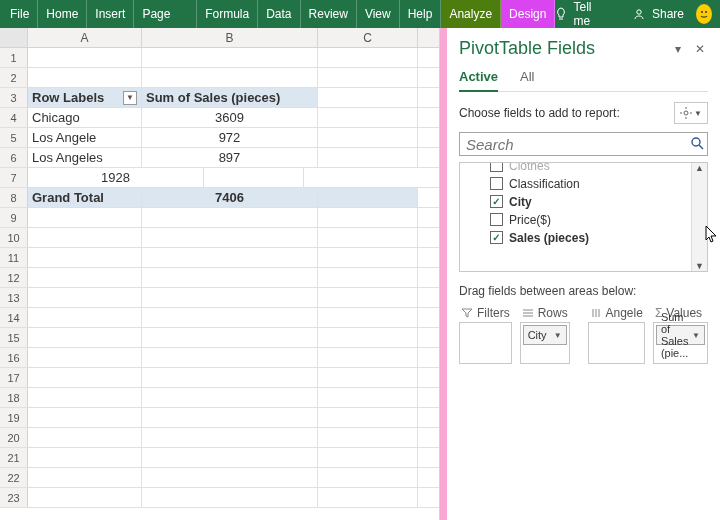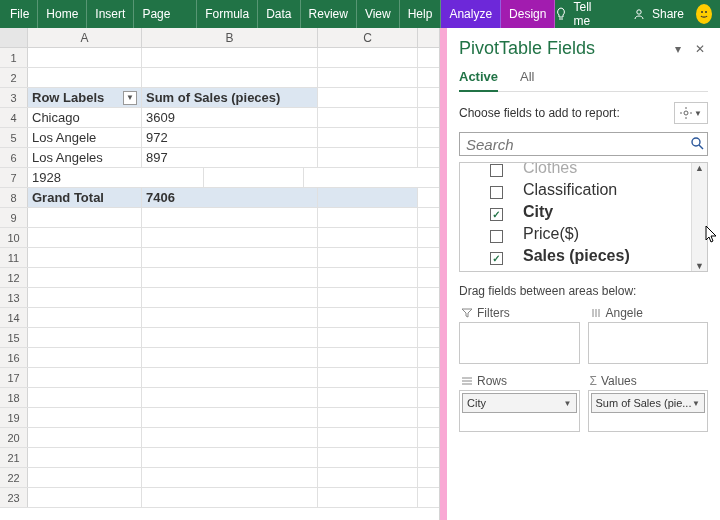--- a/index.html
+++ b/index.html
@@ -1,61 +1,61 @@
 <!DOCTYPE html>
 <html><head>
 <meta charset="utf-8">
 <style>
 * { box-sizing: border-box; margin: 0; padding: 0; font-family: 'Segoe UI', Tahoma, sans-serif; }
 body { width: 720px; height: 520px; overflow: hidden; background: #fff; font-size: 12px; color: #333; }
 .ribbon { background: #217346; height: 28px; display: flex; align-items: center; padding: 4px 2px; color: #fff; }
 .tab { padding: 0 8px; height: 28px; line-height: 28px; font-size: 12px; cursor: pointer; border-right: 1px solid rgba(255,255,255,0.25); }
-.tab.active { background: #6d28d9; }
-.tab.light { background: #a21caf; }
+.tab.active { background: #4d7c0f; }
+.tab.light { background: #d946ef; }
 .ribbon-right { margin-left: auto; display: flex; align-items: center; gap: 6px; }
 .bulb, .share-icon { width: 14px; height: 14px; display: inline-flex; align-items: center; justify-content: center; }
 .smiley { width: 20px; height: 20px; border-radius: 50%; background: #ffcc00; display: flex; align-items: center; justify-content: center; margin: 0 6px; }
 .workspace { display: flex; height: 492px; }
 .sheet-area { width: 440px; border-right: 1px solid #d4d4d4; display: flex; flex-direction: column; }
 .col-headers { display: flex; height: 20px; background: #f3f2f1; border-bottom: 1px solid #d4d4d4; }
 .rownum-spacer { width: 28px; border-right: 1px solid #d4d4d4; background:#e6e6e6;}
 .colh { border-right: 1px solid #d4d4d4; text-align: center; line-height: 20px; font-size: 12px; color: #555; }
 .colA { width: 114px; } .colB { width: 176px; } .colC { width: 100px; }
 .rows { overflow: hidden; }
 .row { display: flex; height: 20px; border-bottom: 1px solid #e0e0e0; }
 .rownum { width: 28px; background: #f3f2f1; border-right: 1px solid #d4d4d4; text-align: center; line-height: 20px; font-size: 11px; color: #555; }
 .cell { border-right: 1px solid #e0e0e0; padding: 0 4px; line-height: 20px; font-size: 13px; white-space: nowrap; overflow: hidden; }
-.cell.colB { text-align: left; }
+.cell.colB { text-align: center; }
 .hdrcell { background: #dce6f1; font-weight: bold; display:flex; align-items:center; }
 .filter-btn { width: 14px; height: 14px; border: 1px solid #999; background: #fff; margin-left: auto; display:flex; align-items:center; justify-content:center; }
 .grandrow .cell { background: #dce6f1; font-weight: bold; }
 .pane { flex: 1; background: #fff; padding: 10px 12px 6px 12px; border-left: 7px solid #f9a8d4; position:relative;}
 .pane-title { font-size: 18px; color: #217346; font-weight: 400; }
 .pane-top { display:flex; align-items:center; }
 .pane-top .spacer{margin-left:auto;}
 .pane-ctrl { width:16px;height:16px;display:flex;align-items:center;justify-content:center;color:#666;margin-left:6px;}
 .pane-tabs { display:flex; gap:22px; margin-top:6px; font-size:13px; border-bottom:1px solid #ddd; }
 .ptab { padding:4px 0 6px 0; color:#666; }
 .ptab.active { color:#217346; font-weight:bold; border-bottom:2px solid #217346; margin-bottom:-1px;}
 .choose-row{display:flex;align-items:center;margin-top:10px;}
 .gearbox{width:34px;height:22px;border:1px solid #c8c8c8;display:flex;align-items:center;justify-content:center;gap:2px;margin-left:auto;}
 .searchbox{position:relative;margin-top:8px;}
 .searchbox input{width:100%;height:24px;border:1px solid #a6a6a6;padding:0 24px 0 6px;font-size:15px;font-style:italic;color:#888;}
 .mag{position:absolute;right:4px;top:4px;color:#2b579a;}
 .fieldlist{border:1px solid #c8c8c8;margin-top:6px;height:110px;position:relative;overflow:hidden;padding:4px 0;}
-.flitem{display:flex;align-items:flex-end;gap:20px;padding:2px 6px 2px 30px;font-size:16px;}
+.flitem{display:flex;align-items:flex-start;gap:6px;padding:2px 6px 2px 30px;font-size:12px;}
 .flitem.cut{color:#aaa;margin-top:-10px;}
 .chk{width:13px;height:13px;border:1px solid #666;display:flex;align-items:center;justify-content:center;background:#fff;}
 .chk.checked::after{content:"✓";font-size:10px;color:#217346;font-weight:bold;}
 .bold{font-weight:bold;}
 .vscroll{position:absolute;right:0;top:0;bottom:0;width:16px;border-left:1px solid #ddd;display:flex;flex-direction:column;align-items:center;justify-content:space-between;background:#f3f3f3;}
 .arrow{font-size:9px;color:#555;}
 .draglabel{margin-top:12px;font-size:12px;color:#444;}
 .areas{display:flex;gap:8px;margin-top:6px;}
-.areacol{flex:1;display:flex;flex-direction:column;gap:8px;}
+.areacol{flex:1;display:flex;flex-direction:row;gap:8px;}
 .areabox{border:0; }
 .areahdr{display:flex;align-items:center;gap:4px;font-size:12px;color:#555;padding:2px 2px;}
 .areabody{border:1px solid #c8c8c8;height:42px;background:#fff;padding:2px;}
 .fielddrop{border:1px solid #a6a6a6;background:#f3f3f3;height:20px;display:flex;align-items:center;padding:0 4px;font-size:11px;justify-content:space-between;}
 .tri{font-size:8px;color:#555;}
 svg{display:block;}
 .cursor{position:absolute; pointer-events:none;}
 </style>
 </head>
 <body>

